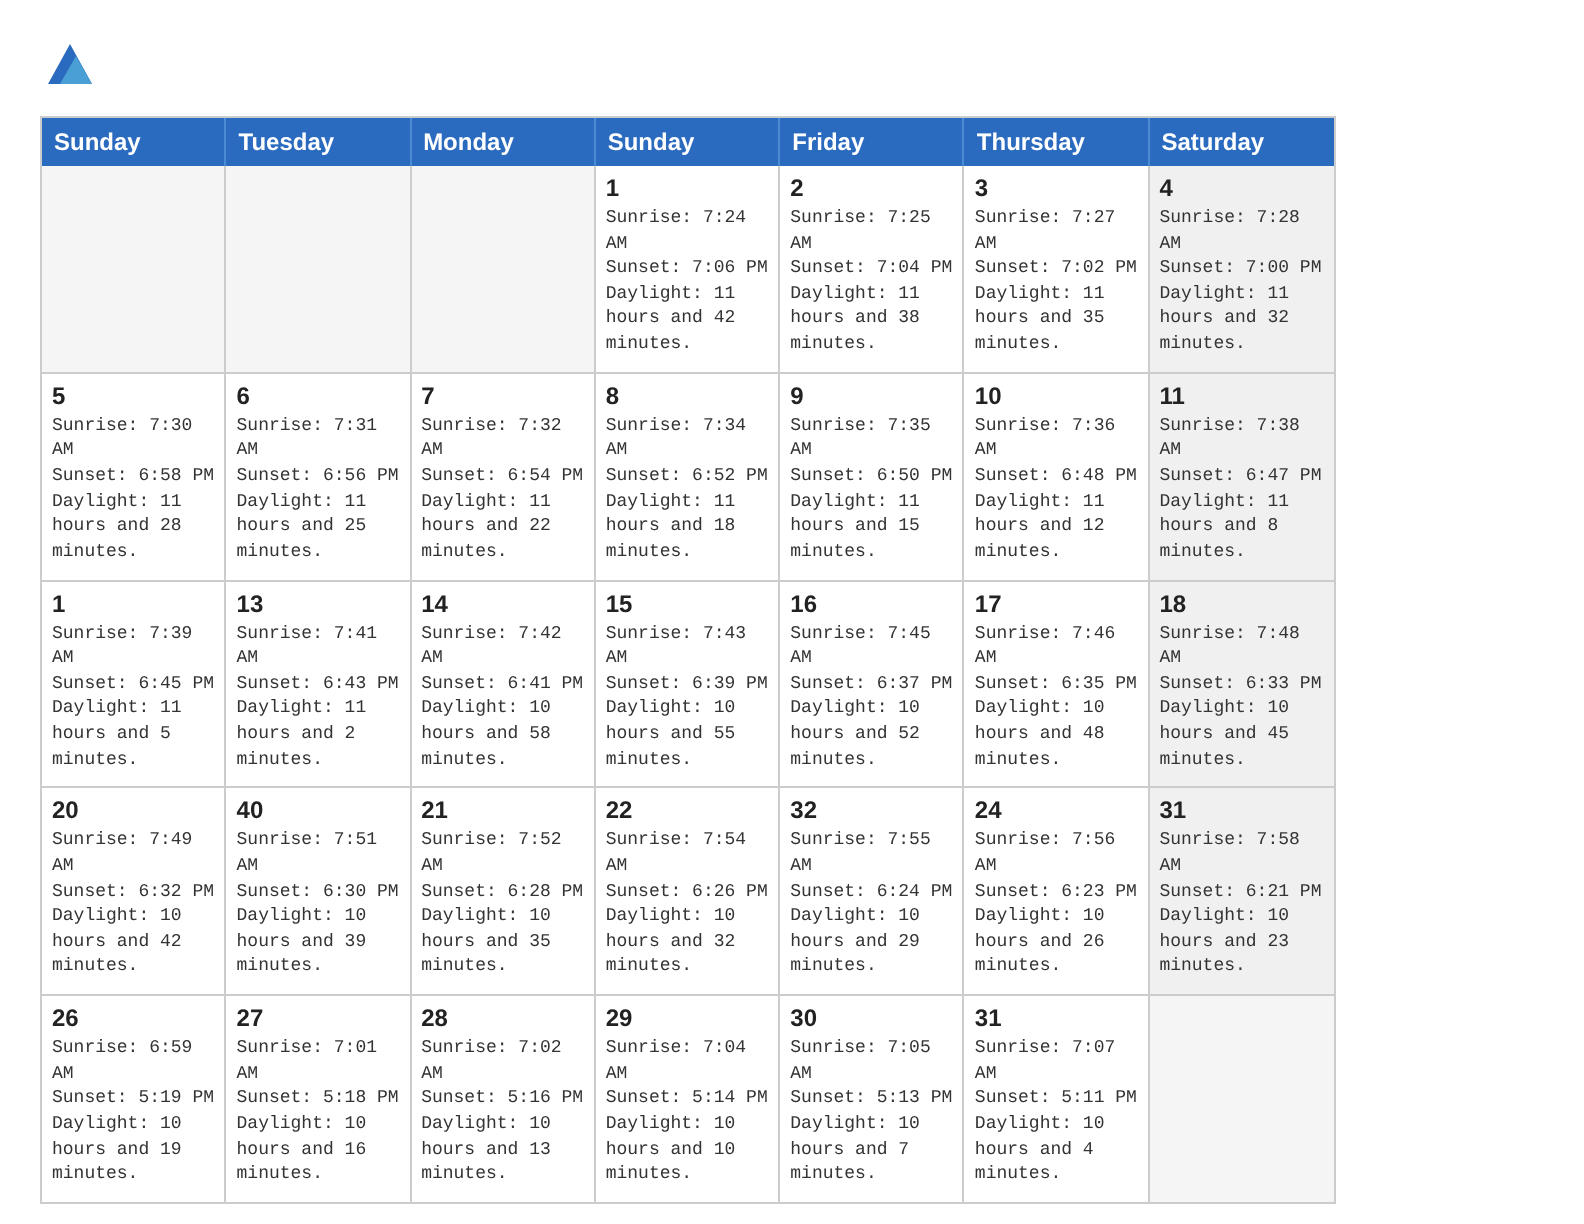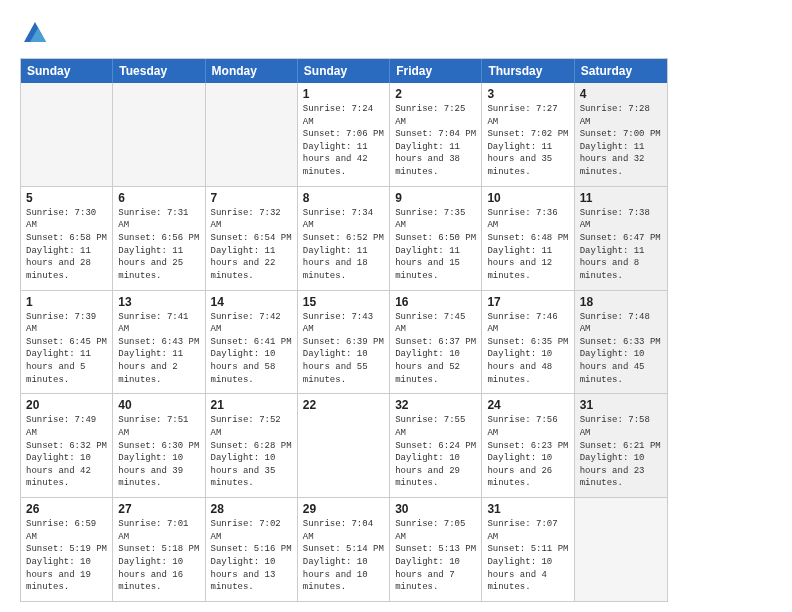--- a/index.html
+++ b/index.html
@@ -238,20 +238,21 @@
           <div class="cal-cell">
             <div class="day-number">40</div>
             <div class="day-info">Sunrise: 7:51 AM<br>Sunset: 6:30 PM<br>Daylight: 10 hours and 39 minutes.</div>
           </div>
           <div class="cal-cell">
             <div class="day-number">21</div>
             <div class="day-info">Sunrise: 7:52 AM<br>Sunset: 6:28 PM<br>Daylight: 10 hours and 35 minutes.</div>
           </div>
           <div class="cal-cell">
             <div class="day-number">22</div>
+            <div class="day-info">Sunrise: 7:54 AM<br>Sunset: 6:26 PM<br>Daylight: 10 hours and 32 minutes.</div>
           </div>
           <div class="cal-cell">
             <div class="day-number">32</div>
             <div class="day-info">Sunrise: 7:55 AM<br>Sunset: 6:24 PM<br>Daylight: 10 hours and 29 minutes.</div>
           </div>
           <div class="cal-cell">
             <div class="day-number">24</div>
             <div class="day-info">Sunrise: 7:56 AM<br>Sunset: 6:23 PM<br>Daylight: 10 hours and 26 minutes.</div>
           </div>
           <div class="cal-cell shaded">

